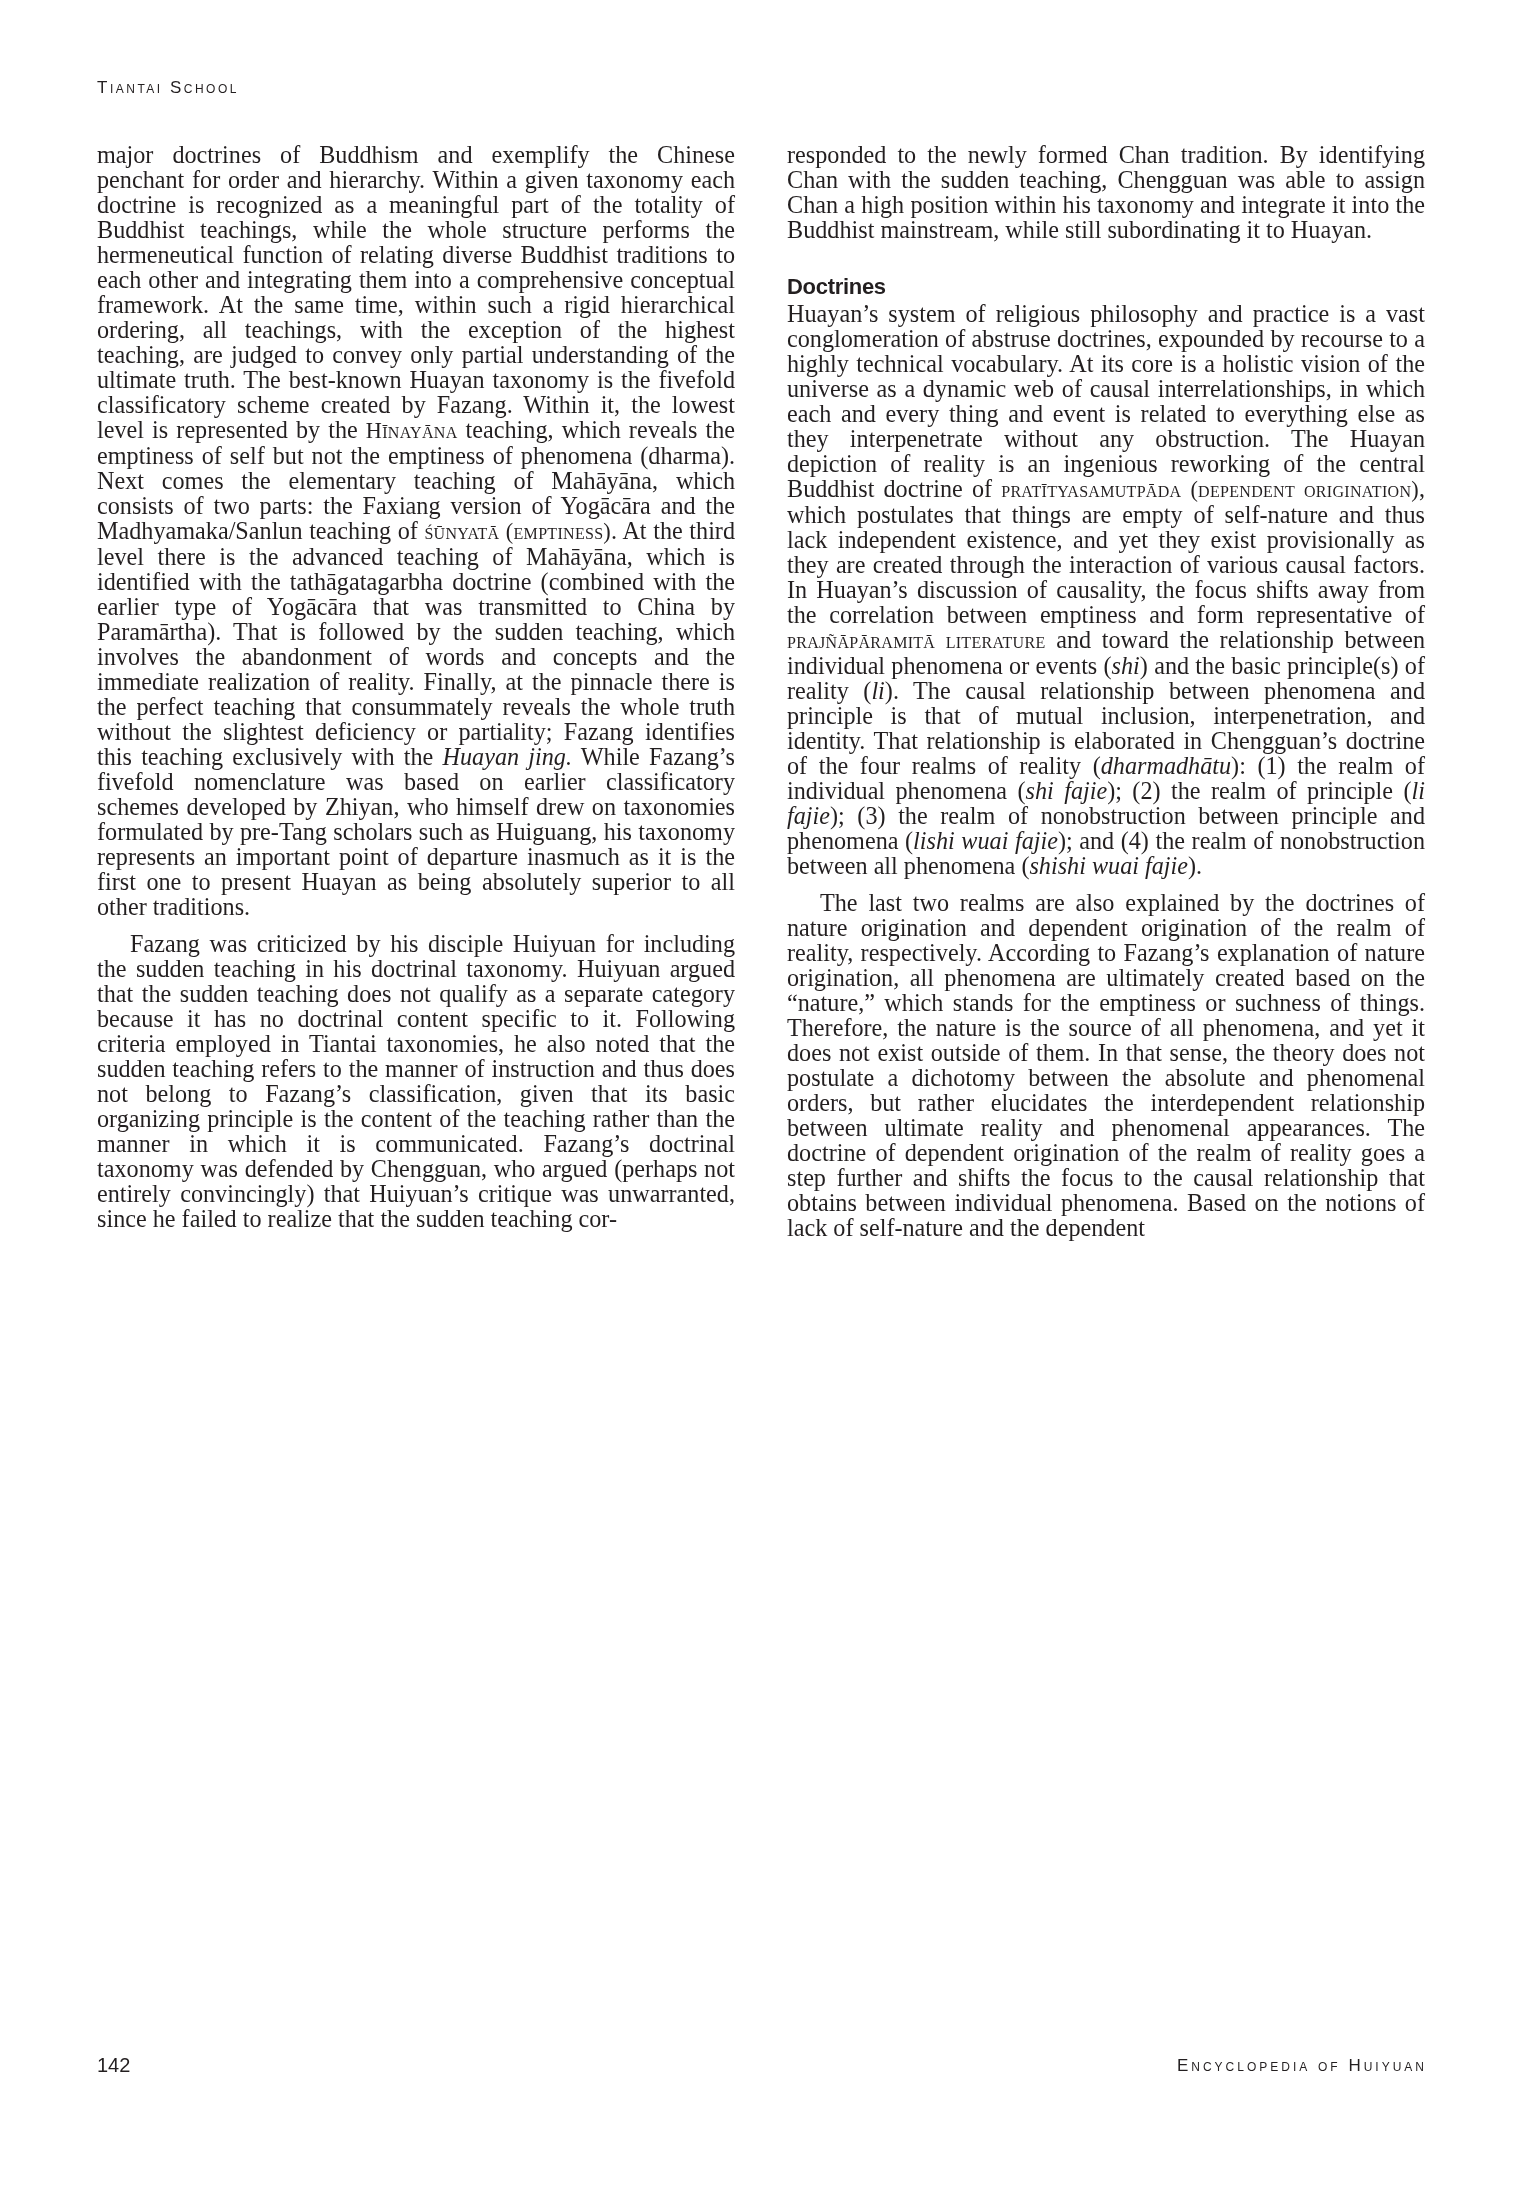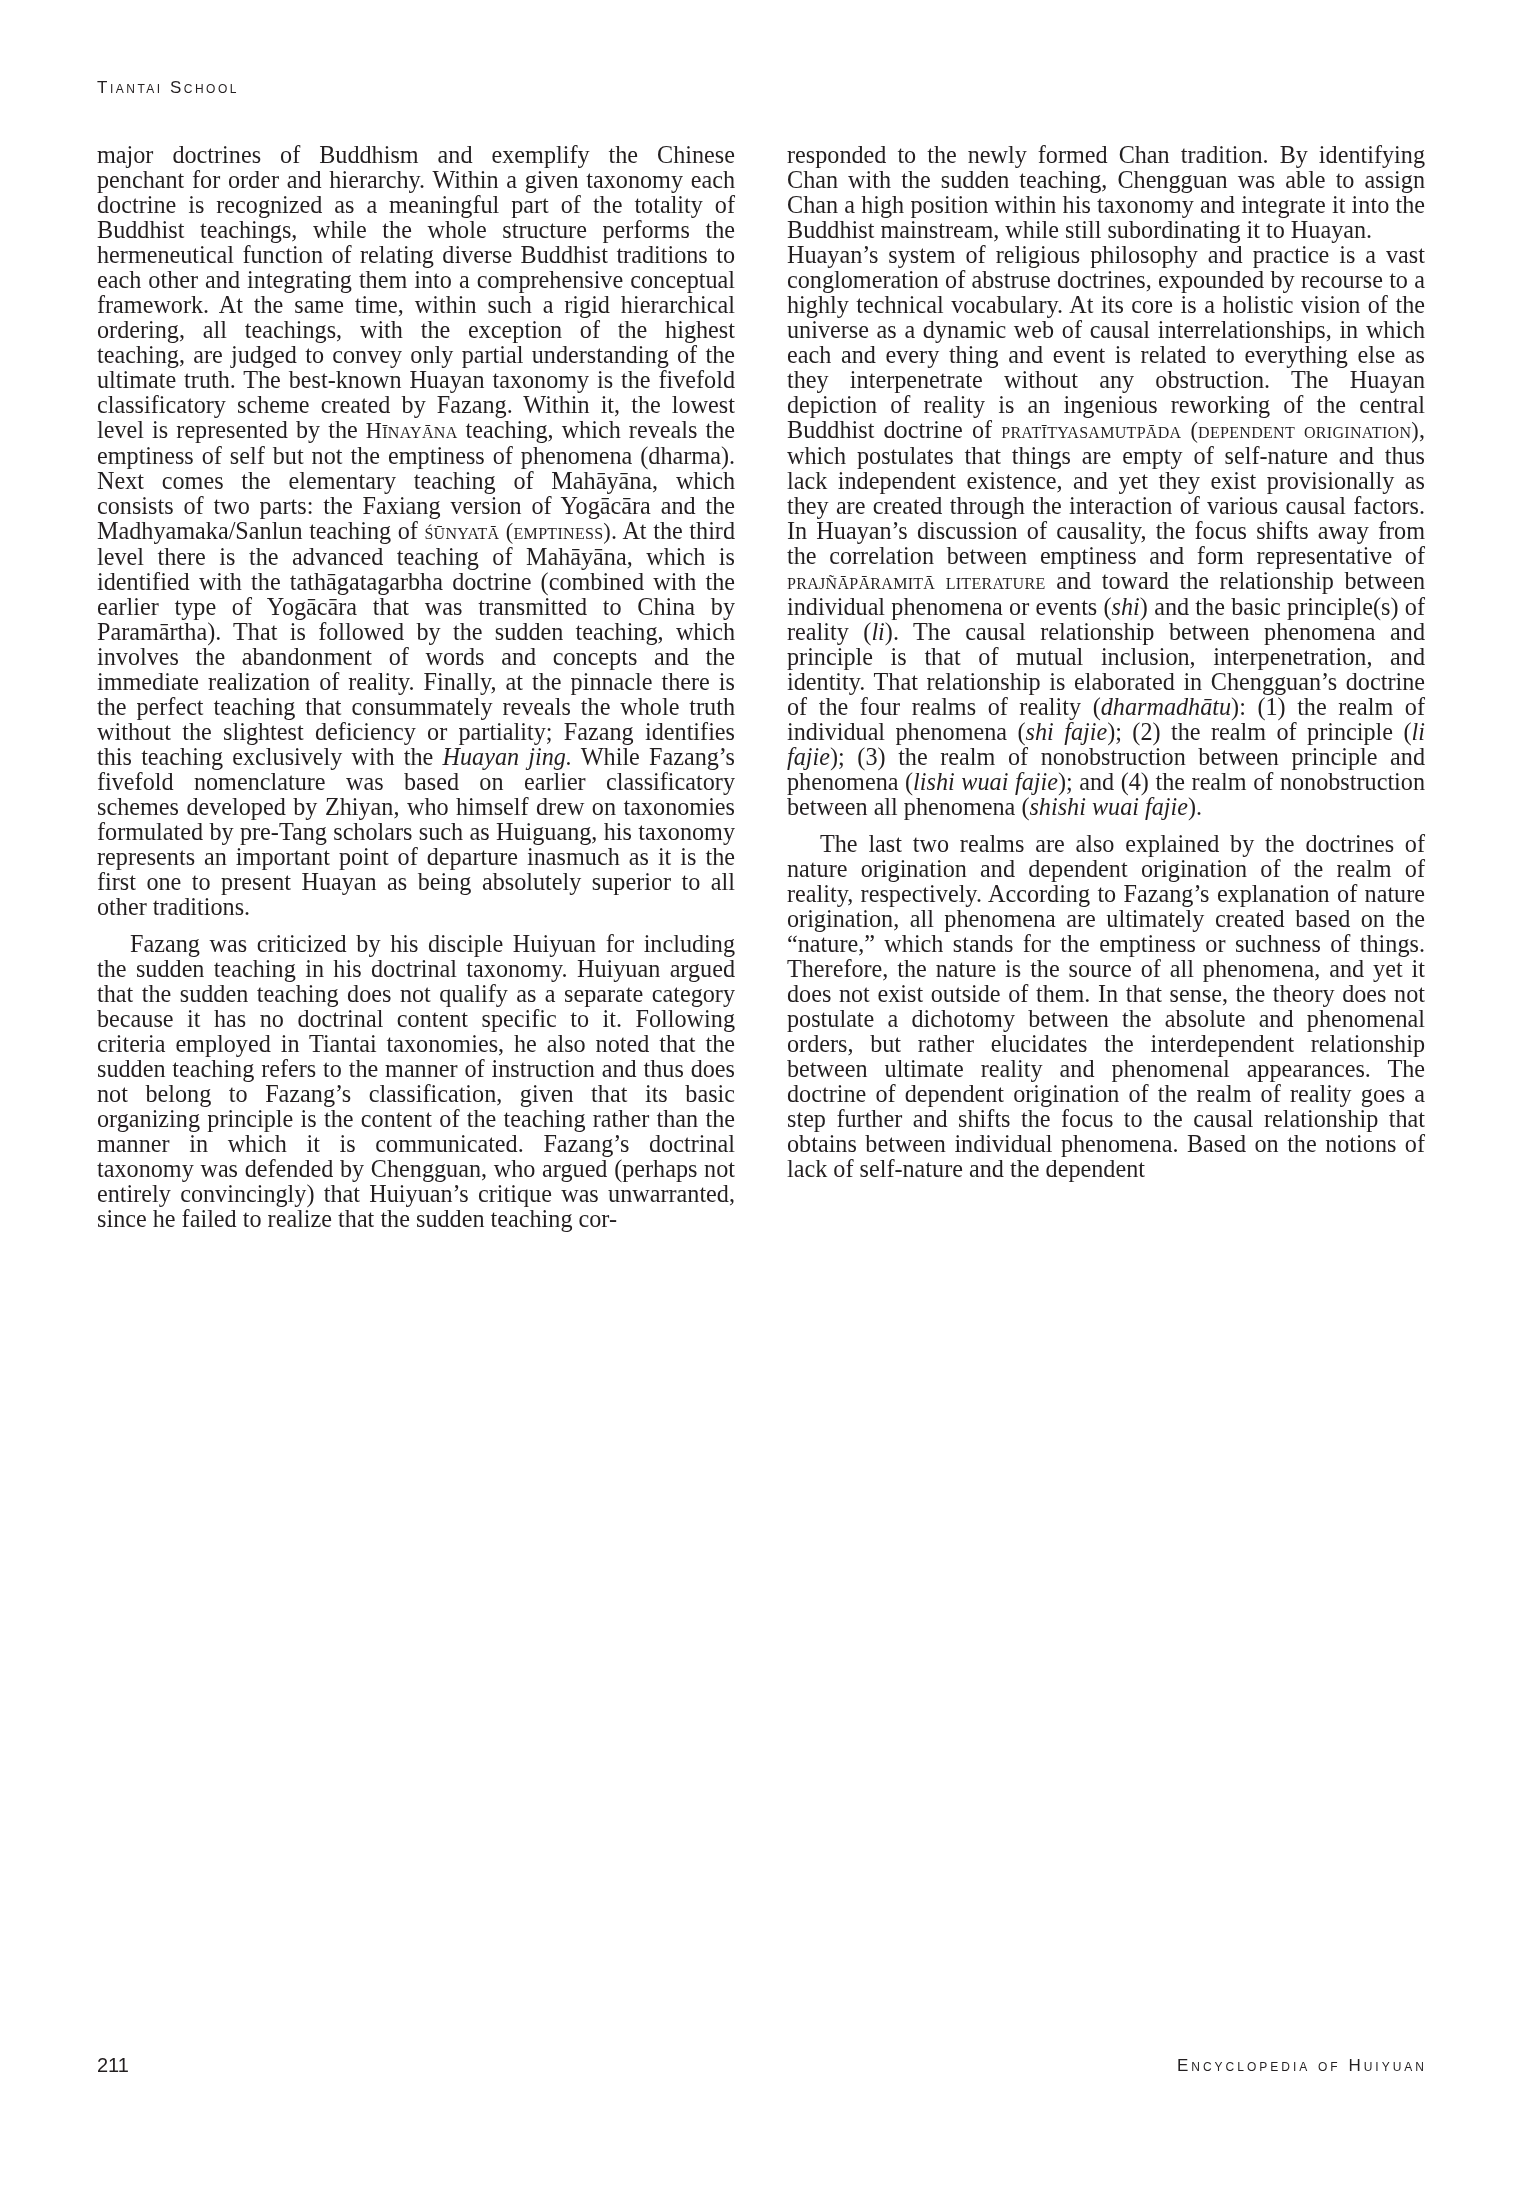--- a/index.html
+++ b/index.html
@@ -27,20 +27,21 @@
 
 <div class="running-head">Tiantai School</div>
 
 <div class="col col-left">
   <p><span>major doctrines of Buddhism and exemplify the Chinese penchant for order and hierarchy. Within a given taxonomy each doctrine is recognized as a meaningful part of the totality of Buddhist teachings, while the whole structure performs the hermeneutical function of relating diverse Buddhist traditions to each other and integrating them into a comprehensive conceptual framework. At the same time, within such a rigid hierarchical ordering, all teachings, with the exception of the highest teaching, are judged to convey only partial understanding of the ultimate truth. The best-known Huayan taxonomy is the fivefold classificatory scheme created by Fazang. Within it, the lowest level is represented by the </span><span class="sc">Hīnayāna</span><span> teaching, which reveals the emptiness of self but not the emptiness of phenomena (dharma). Next comes the elementary teaching of Mahāyāna, which consists of two parts: the Faxiang version of Yogācāra and the Madhyamaka/Sanlun teaching of </span><span class="sc">śūnyatā (emptiness)</span><span>. At the third level there is the advanced teaching of Mahāyāna, which is identified with the tathāgatagarbha doctrine (combined with the earlier type of Yogācāra that was transmitted to China by Paramārtha). That is followed by the sudden teaching, which involves the abandonment of words and concepts and the immediate realization of reality. Finally, at the pinnacle there is the perfect teaching that consummately reveals the whole truth without the slightest deficiency or partiality; Fazang identifies this teaching exclusively with the </span><i>Huayan jing.</i><span> While Fazang’s fivefold nomenclature was based on earlier classificatory schemes developed by Zhiyan, who himself drew on taxonomies formulated by pre-Tang scholars such as Huiguang, his taxonomy represents an important point of departure inasmuch as it is the first one to present Huayan as being absolutely superior to all other traditions.</span></p>
   <p class="indent">Fazang was criticized by his disciple Huiyuan for including the sudden teaching in his doctrinal taxonomy. Huiyuan argued that the sudden teaching does not qualify as a separate category because it has no doctrinal content specific to it. Following criteria employed in Tiantai taxonomies, he also noted that the sudden teaching refers to the manner of instruction and thus does not belong to Fazang’s classification, given that its basic organizing principle is the content of the teaching rather than the manner in which it is communicated. Fazang’s doctrinal taxonomy was defended by Chengguan, who argued (perhaps not entirely convincingly) that Huiyuan’s critique was unwarranted, since he failed to realize that the sudden teaching cor-</p>
 </div>
 
 <div class="col col-right">
   <p>responded to the newly formed Chan tradition. By identifying Chan with the sudden teaching, Chengguan was able to assign Chan a high position within his taxonomy and integrate it into the Buddhist mainstream, while still subordinating it to Huayan.</p>
+  <div class="section-heading">Doctrines</div>
   <p><span>Huayan’s system of religious philosophy and practice is a vast conglomeration of abstruse doctrines, expounded by recourse to a highly technical vocabulary. At its core is a holistic vision of the universe as a dynamic web of causal interrelationships, in which each and every thing and event is related to everything else as they interpenetrate without any obstruction. The Huayan depiction of reality is an ingenious reworking of the central Buddhist doctrine of </span><span class="sc">pratītyasamutpāda (dependent origination)</span><span>, which postulates that things are empty of self-nature and thus lack independent existence, and yet they exist provisionally as they are created through the interaction of various causal factors. In Huayan’s discussion of causality, the focus shifts away from the correlation between emptiness and form representative of </span><span class="sc">prajñāpāramitā literature</span><span> and toward the relationship between individual phenomena or events (</span><i>shi</i><span>) and the basic principle(s) of reality (</span><i>li</i><span>). The causal relationship between phenomena and principle is that of mutual inclusion, interpenetration, and identity. That relationship is elaborated in Chengguan’s doctrine of the four realms of reality (</span><i>dharmadhātu</i><span>): (1) the realm of individual phenomena (</span><i>shi fajie</i><span>); (2) the realm of principle (</span><i>li fajie</i><span>); (3) the realm of nonobstruction between principle and phenomena (</span><i>lishi wuai fajie</i><span>); and (4) the realm of nonobstruction between all phenomena (</span><i>shishi wuai fajie</i><span>).</span></p>
   <p class="indent">The last two realms are also explained by the doctrines of nature origination and dependent origination of the realm of reality, respectively. According to Fazang’s explanation of nature origination, all phenomena are ultimately created based on the “nature,” which stands for the emptiness or suchness of things. Therefore, the nature is the source of all phenomena, and yet it does not exist outside of them. In that sense, the theory does not postulate a dichotomy between the absolute and phenomenal orders, but rather elucidates the interdependent relationship between ultimate reality and phenomenal appearances. The doctrine of dependent origination of the realm of reality goes a step further and shifts the focus to the causal relationship that obtains between individual phenomena. Based on the notions of lack of self-nature and the dependent</p>
 </div>
 
 <div class="footer">
-  <div class="page-number">211</div>
+  <div class="page-number">142</div>
   <div class="footer-title">Encyclopedia of Huiyuan</div>
 </div>
 
 </body></html>

